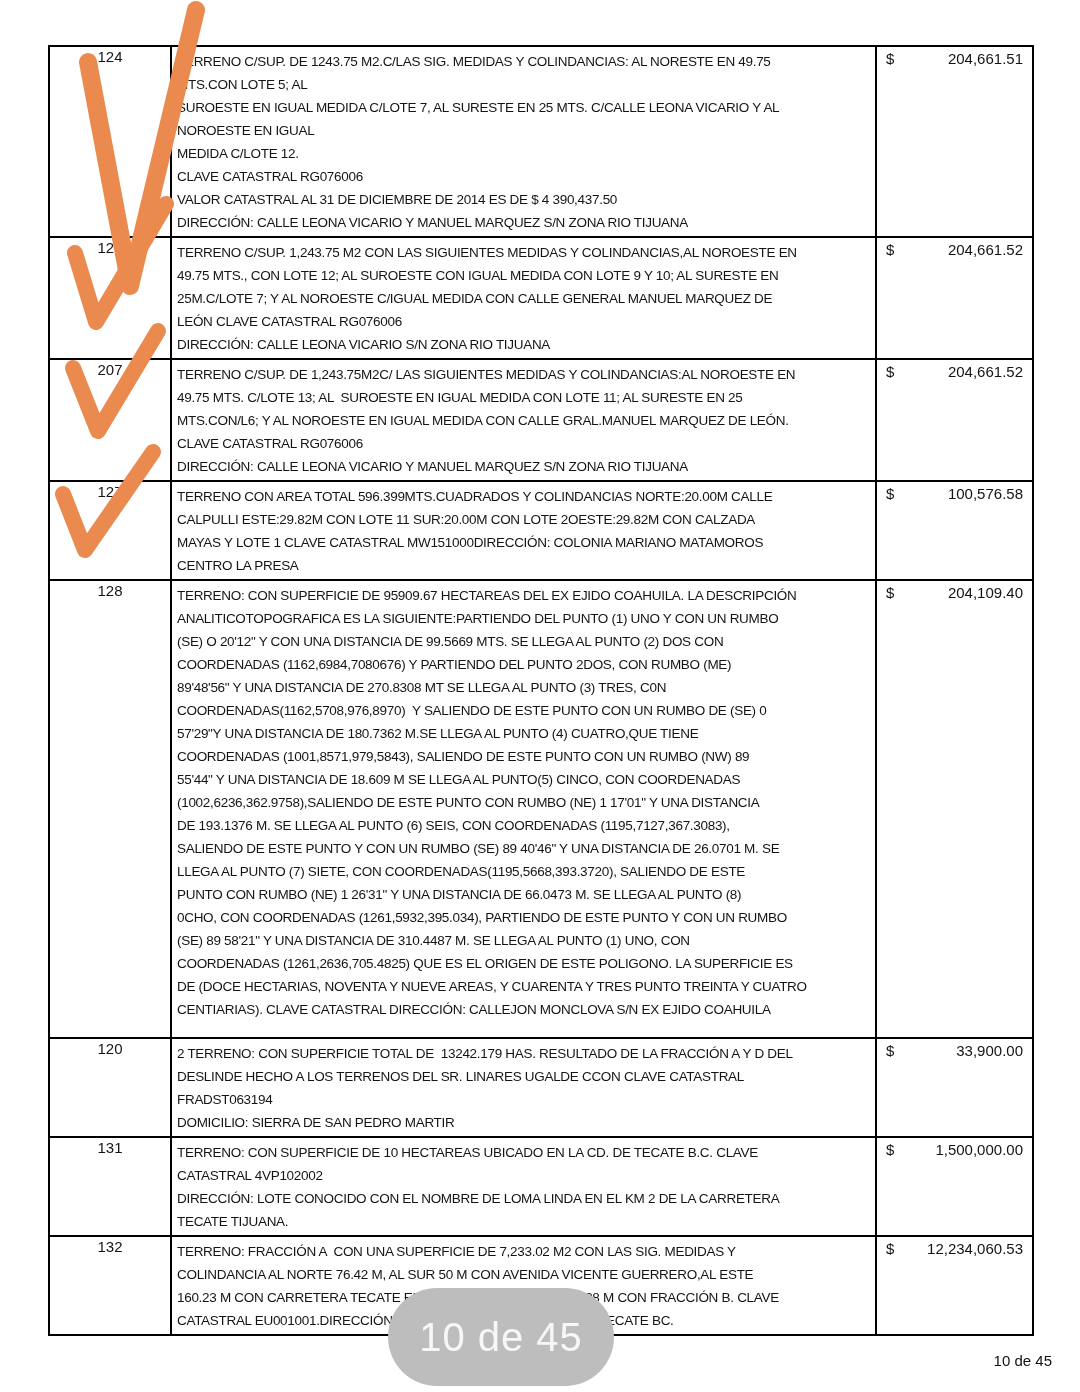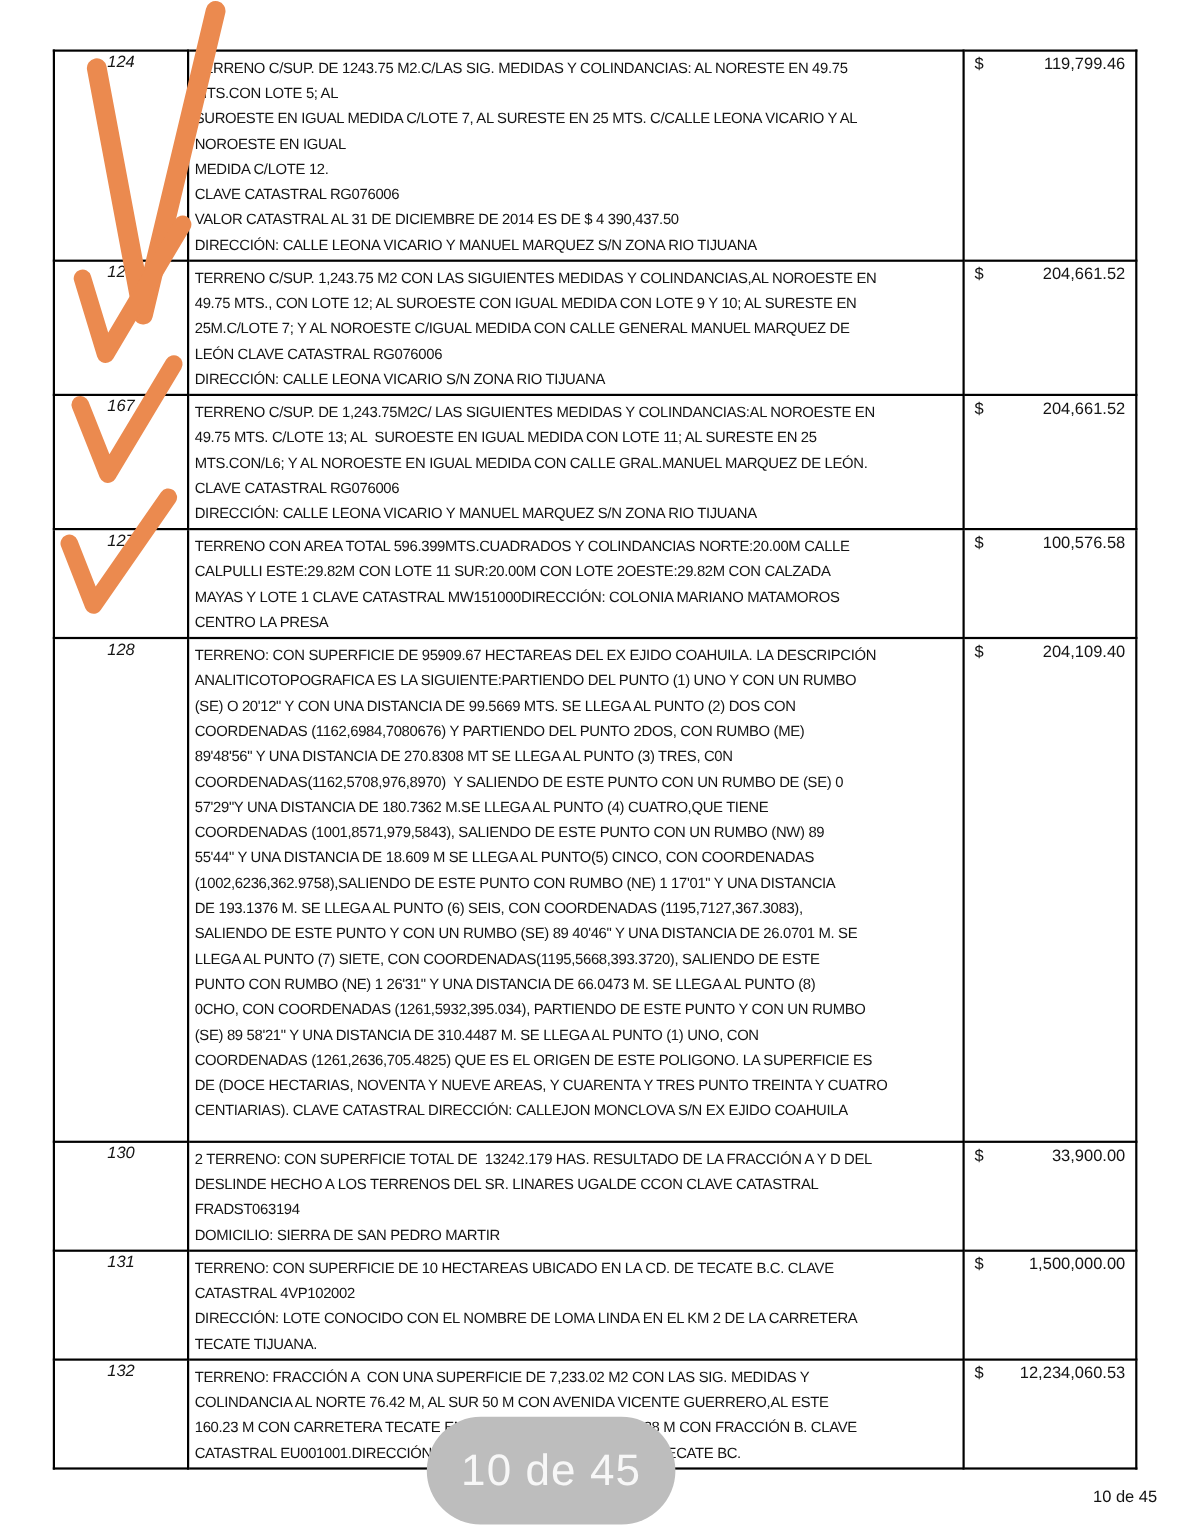--- a/index.html
+++ b/index.html
@@ -22,21 +22,20 @@
   }
   table.props td {
     border: 2px solid #000000;
     vertical-align: top;
     overflow: hidden;
   }
   td.cell-id {
     text-align: center;
     vertical-align: middle;
     font-size: 15px;
-    font-style: italic;
   }
   td.cell-desc {
     padding: 3px 4px 2px 5px;
     font-size: 13.5px;
     letter-spacing: -0.3px;
     line-height: 23px;
     white-space: pre;
   }
   td.cell-value {
     padding: 3px 9px 0 9px;
@@ -96,40 +95,40 @@
 MTS.CON LOTE 5; AL
 SUROESTE EN IGUAL MEDIDA C/LOTE 7, AL SURESTE EN 25 MTS. C/CALLE LEONA VICARIO Y AL
 NOROESTE EN IGUAL
 MEDIDA C/LOTE 12.
 CLAVE CATASTRAL RG076006
 VALOR CATASTRAL AL 31 DE DICIEMBRE DE 2014 ES DE $ 4 390,437.50
 DIRECCIÓN: CALLE LEONA VICARIO Y MANUEL MARQUEZ S/N ZONA RIO TIJUANA</td>
         <td class="cell-value">
           <div class="value-wrap">
             <span>$</span>
-            <span>119,799.46</span>
+            <span>204,661.51</span>
           </div>
         </td>
       </tr>
       <tr class="r125">
         <td class="cell-id">125</td>
         <td class="cell-desc">TERRENO C/SUP. 1,243.75 M2 CON LAS SIGUIENTES MEDIDAS Y COLINDANCIAS,AL NOROESTE EN
 49.75 MTS., CON LOTE 12; AL SUROESTE CON IGUAL MEDIDA CON LOTE 9 Y 10; AL SURESTE EN
 25M.C/LOTE 7; Y AL NOROESTE C/IGUAL MEDIDA CON CALLE GENERAL MANUEL MARQUEZ DE
 LEÓN CLAVE CATASTRAL RG076006
 DIRECCIÓN: CALLE LEONA VICARIO S/N ZONA RIO TIJUANA</td>
         <td class="cell-value">
           <div class="value-wrap">
             <span>$</span>
             <span>204,661.52</span>
           </div>
         </td>
       </tr>
       <tr class="r126">
-        <td class="cell-id">167</td>
+        <td class="cell-id">207</td>
         <td class="cell-desc">TERRENO C/SUP. DE 1,243.75M2C/ LAS SIGUIENTES MEDIDAS Y COLINDANCIAS:AL NOROESTE EN
 49.75 MTS. C/LOTE 13; AL  SUROESTE EN IGUAL MEDIDA CON LOTE 11; AL SURESTE EN 25
 MTS.CON/L6; Y AL NOROESTE EN IGUAL MEDIDA CON CALLE GRAL.MANUEL MARQUEZ DE LEÓN.
 CLAVE CATASTRAL RG076006
 DIRECCIÓN: CALLE LEONA VICARIO Y MANUEL MARQUEZ S/N ZONA RIO TIJUANA</td>
         <td class="cell-value">
           <div class="value-wrap">
             <span>$</span>
             <span>204,661.52</span>
           </div>
@@ -170,21 +169,21 @@
 DE (DOCE HECTARIAS, NOVENTA Y NUEVE AREAS, Y CUARENTA Y TRES PUNTO TREINTA Y CUATRO
 CENTIARIAS). CLAVE CATASTRAL DIRECCIÓN: CALLEJON MONCLOVA S/N EX EJIDO COAHUILA</td>
         <td class="cell-value">
           <div class="value-wrap">
             <span>$</span>
             <span>204,109.40</span>
           </div>
         </td>
       </tr>
       <tr class="r130">
-        <td class="cell-id">130</td>
+        <td class="cell-id">120</td>
         <td class="cell-desc">2 TERRENO: CON SUPERFICIE TOTAL DE  13242.179 HAS. RESULTADO DE LA FRACCIÓN A Y D DEL
 DESLINDE HECHO A LOS TERRENOS DEL SR. LINARES UGALDE CCON CLAVE CATASTRAL
 FRADST063194
 DOMICILIO: SIERRA DE SAN PEDRO MARTIR</td>
         <td class="cell-value">
           <div class="value-wrap">
             <span>$</span>
             <span>33,900.00</span>
           </div>
         </td>

